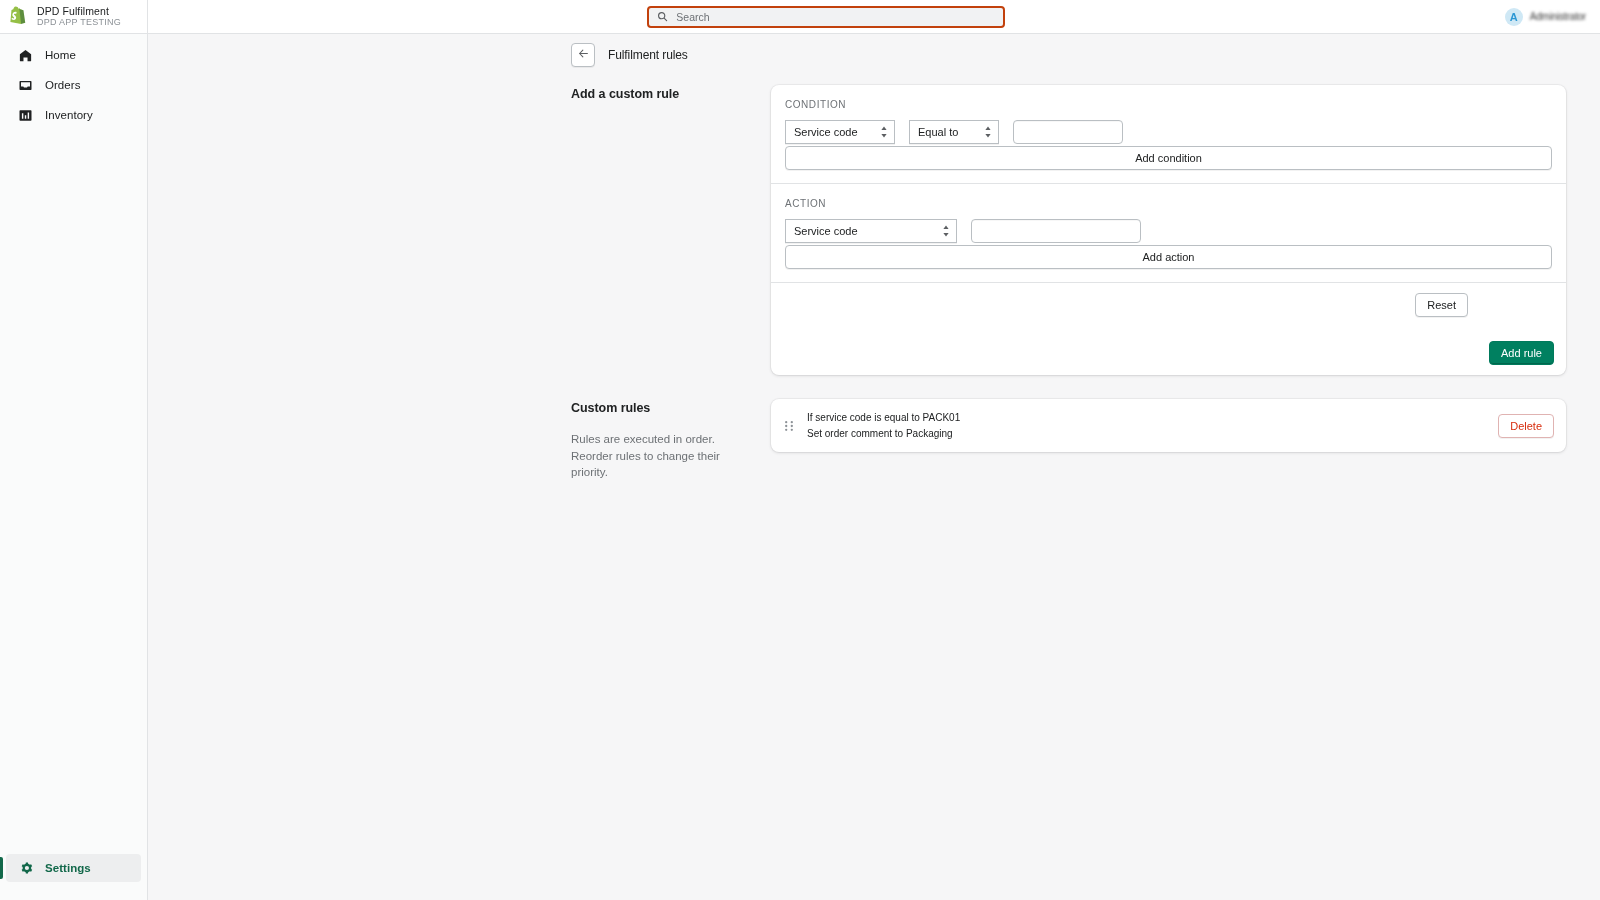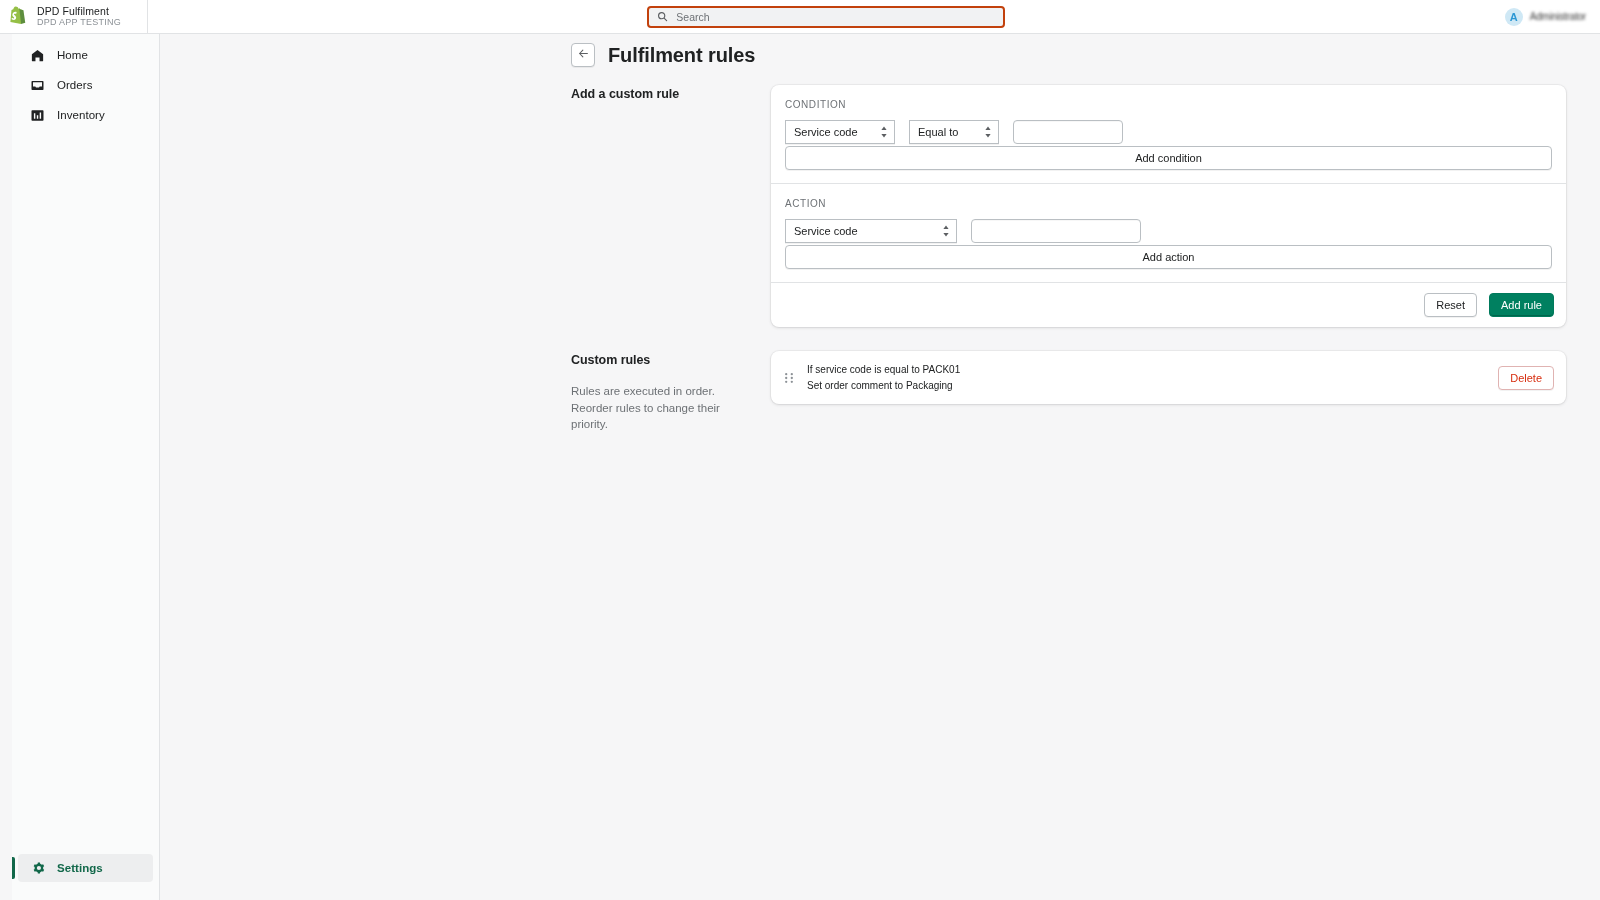--- a/index.html
+++ b/index.html
@@ -57,21 +57,21 @@
   }
   .user-name {
     font-size: 10px; color: #3a3a3a;
     filter: blur(1.5px);
     letter-spacing: -.2px;
     user-select: none;
   }
 
   
   .sidebar {
-    position: absolute; top: 34px; left: 12px;
+    position: absolute; top: 34px; left: 0;
     width: 148px; height: 866px;
     background: #fafbfb;
     border-right: 1px solid #e1e3e5;
     z-index: 15;
   }
   .nav-item {
     display: flex; align-items: center;
     height: 28px; margin: 2px 6px;
     padding-left: 12px; border-radius: 4px;
     position: relative;
@@ -105,21 +105,21 @@
     gap: 13px;
   }
   .back-btn {
     width: 24px; height: 24px;
     background: #fff;
     border: 1px solid #babfc3;
     border-radius: 4px;
     display: flex; align-items: center; justify-content: center;
     box-shadow: 0 1px 0 rgba(0,0,0,.05);
   }
-  .page-title { font-size: 20px; font-weight: bold; color: #202223; letter-spacing: -.1px; }
+  .page-title { font-size: 12px; font-weight: normal; color: #202223; letter-spacing: -.1px; }
 
   .section {
     display: flex;
     margin-left: 423px;
     margin-top: 18px;
     width: 995px;
   }
   .section-info { width: 200px; flex: 0 0 200px; padding-right: 24px; padding-top: 2px; }
   .section-info h3 { font-size: 12.5px; font-weight: bold; color: #202223; letter-spacing: -.05px; }
   .section-info p {
@@ -185,32 +185,33 @@
     border: 1px solid #babfc3;
     border-radius: 4px;
     display: flex; align-items: center; justify-content: center;
     font-size: 11px; color: #202223;
     box-shadow: 0 1px 0 rgba(0,0,0,.05);
   }
 
   .card-footer {
     border-top: 1px solid #e1e3e5;
     padding: 10px 12px;
-    display: flex; justify-content: flex-end; gap: 12px;
+    display: flex; justify-content: flex-end; gap: 21px;
   }
   .btn {
     height: 24px; padding: 0 11px;
     border-radius: 4px; font-size: 11px;
     display: flex; align-items: center; justify-content: center;
     border: 1px solid #babfc3; background: #fff; color: #202223;
     box-shadow: 0 1px 0 rgba(0,0,0,.05);
   }
   .btn-primary {
     background: #008060; border-color: #007a5c; color: #fff;
     box-shadow: inset 0 -1px 0 rgba(0,0,0,.2);
+    margin-top: 48px;
   }
 
   
   .rule-card {
     padding: 11px 12px 11px 12px;
     display: flex; align-items: center;
   }
   .drag-handle {
     width: 12px; flex: 0 0 12px;
     display: flex; align-items: center; justify-content: center;

